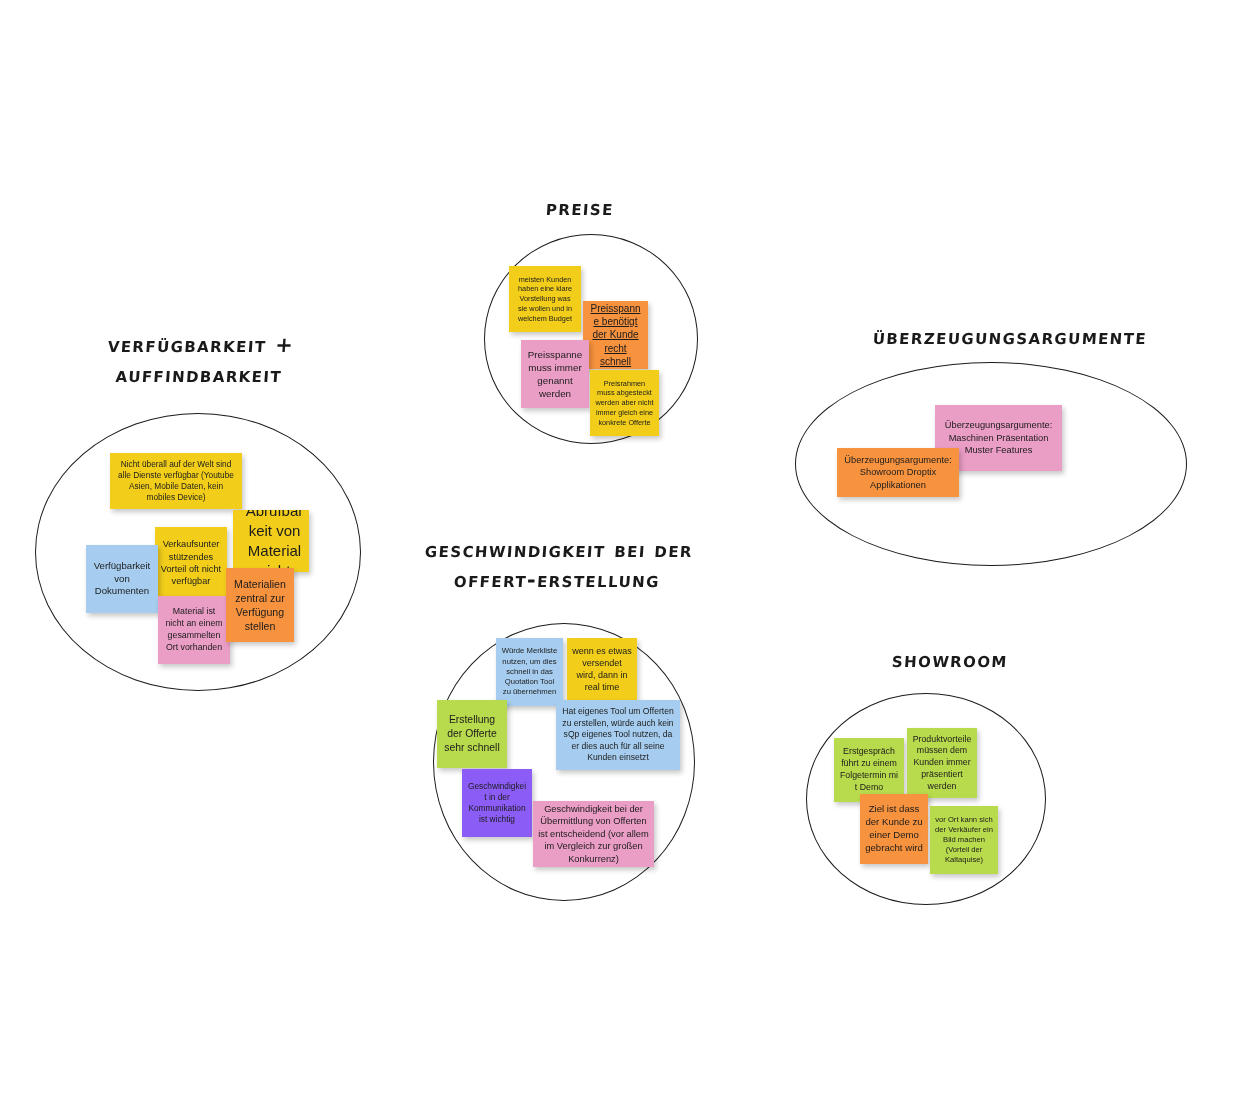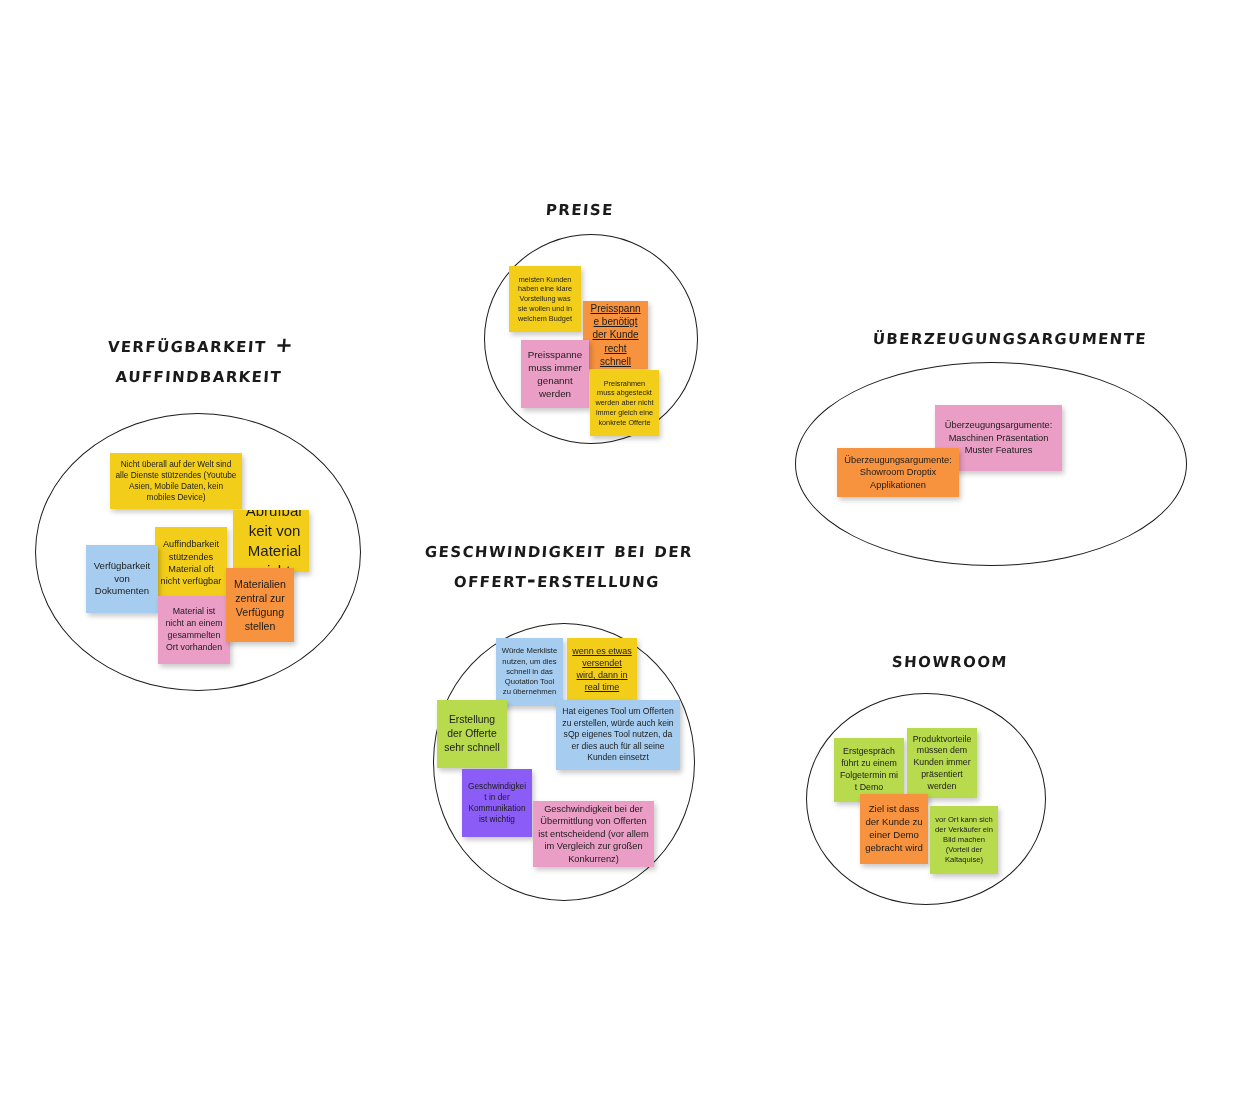--- a/index.html
+++ b/index.html
@@ -63,29 +63,29 @@
 <div id="board">
 
   <div class="title" style="left:35px;top:330px;width:330px;">Verfügbarkeit +
 Auffindbarkeit</div>
 
   <div class="cluster" style="left:35px;top:413px;width:326px;height:278px;">
     <div class="ellipse"></div>
   </div>
 
   <div class="note" style="left:110px;top:453px;width:132px;height:56px;background:#F2CE1B;font-size:8.3px;">
-    <span>Nicht überall auf der Welt sind alle Dienste stützendes (Youtube Asien, Mobile Daten, kein mobiles Device)</span>
+    <span>Nicht überall auf der Welt sind alle Dienste verfügbar (Youtube Asien, Mobile Daten, kein mobiles Device)</span>
   </div>
 
   <div class="note" style="left:233px;top:510px;width:76px;height:62px;background:#F2CE1B;font-size:15px;padding-left:12px;">
     <span>einfache Abrufbarkeit von Material nicht gegeben</span>
   </div>
 
   <div class="note" style="left:155px;top:527px;width:72px;height:72px;background:#F2CE1B;font-size:9.2px;">
-    <span>Auffindbarkeit stützendes Material oft nicht verfügbar</span>
+    <span>Verkaufsunter stützendes Vorteil oft nicht verfügbar</span>
   </div>
 
   <div class="note" style="left:86px;top:545px;width:72px;height:68px;background:#A6CDEF;font-size:9.6px;">
     <span>Verfügbarkeit von Dokumenten</span>
   </div>
 
   <div class="note" style="left:158px;top:596px;width:72px;height:68px;background:#EA9DC5;font-size:8.8px;">
     <span>Material ist nicht an einem gesammelten Ort vorhanden</span>
   </div>
 
@@ -134,21 +134,21 @@
 Offert-Erstellung</div>
 
   <div class="cluster" style="left:433px;top:623px;width:262px;height:278px;">
     <div class="ellipse"></div>
   </div>
 
   <div class="note" style="left:496px;top:638px;width:67px;height:68px;background:#A6CDEF;font-size:7.7px;">
     <span>Würde Merkliste nutzen, um dies schnell in das Quotation Tool zu übernehmen</span>
   </div>
 
-  <div class="note" style="left:567px;top:638px;width:70px;height:62px;background:#F2CE1B;font-size:9px;text-decoration:underline;">
+  <div class="note" style="left:567px;top:638px;width:70px;height:62px;background:#F2CE1B;font-size:9px;">
     <span>wenn es etwas versendet wird, dann in real time</span>
   </div>
 
   <div class="note" style="left:437px;top:700px;width:70px;height:68px;background:#B8DA4D;font-size:10.4px;">
     <span>Erstellung der Offerte sehr schnell</span>
   </div>
 
   <div class="note" style="left:556px;top:700px;width:124px;height:70px;background:#A6CDEF;font-size:8.6px;">
     <span>Hat eigenes Tool um Offerten zu erstellen, würde auch kein sQp eigenes Tool nutzen, da er dies auch für all seine Kunden einsetzt</span>
   </div>

